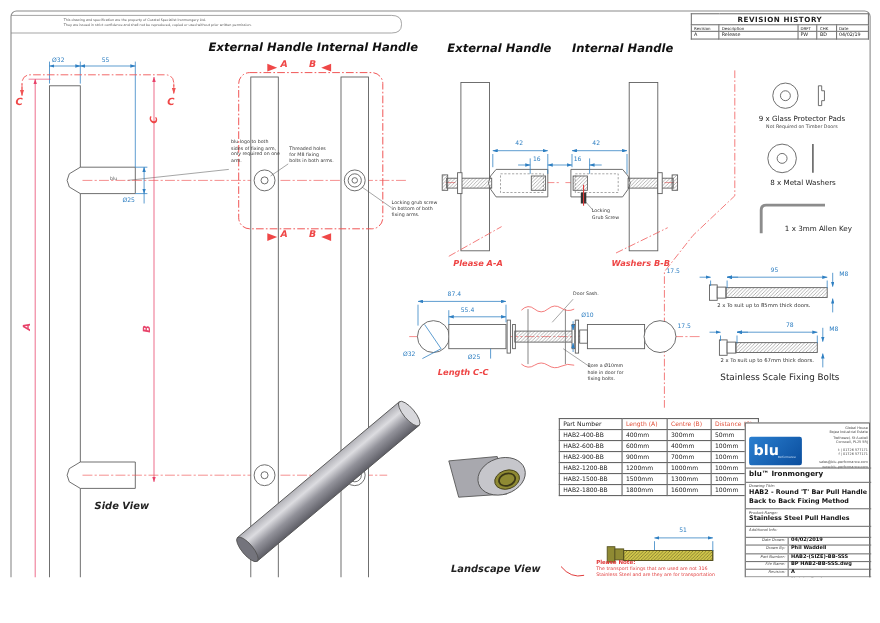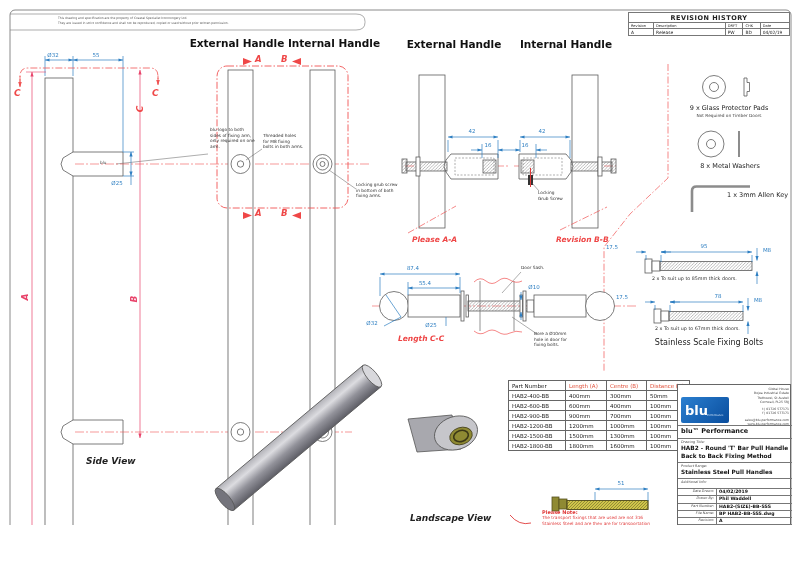--- a/index.html
+++ b/index.html
@@ -4,21 +4,21 @@
 <style>
   html,body{margin:0;padding:0;background:#fff;}
   #sheet{position:relative;width:800px;height:525px;background:#fff;overflow:hidden;
          font-family:"DejaVu Sans",sans-serif;color:#222;}
   .abs{position:absolute;}
   .note{font-size:4.3px;line-height:1.3;color:#333;white-space:pre-line;}
   .dim{font-size:5.5px;color:#2e7fc2;text-align:center;white-space:nowrap;}
   .crim{color:#e8436a;font-weight:bold;font-style:italic;font-size:9px;}
   .cred{color:#ef4747;font-weight:bold;font-style:italic;font-size:9px;}
   .seclbl{color:#ee4545;font-weight:bold;font-style:italic;font-size:7.5px;white-space:nowrap;}
-  .viewlbl{font-weight:bold;font-size:10.5px;color:#111;text-align:center;white-space:nowrap;}
+  .viewlbl{font-weight:bold;font-style:italic;font-size:10.5px;color:#111;text-align:center;white-space:nowrap;}
   .minorlbl{font-weight:bold;font-style:italic;font-size:9px;color:#222;white-space:nowrap;}
   .hwlbl{font-size:6.5px;color:#222;text-align:center;white-space:nowrap;}
   .hwsub{font-size:4.3px;color:#444;text-align:center;white-space:nowrap;}
   .hwnote{font-size:4.8px;color:#333;white-space:nowrap;}
   .rot90{transform:rotate(-90deg);transform-origin:center;}
   table{border-collapse:collapse;}
   #parts td,#parts th{border:0.8px solid #666;font-size:5.5px;font-weight:normal;
     padding:1.5px 3px;text-align:left;color:#222;background:#fff;white-space:nowrap;}
   #parts th.acc{color:#e0503a;}
   #revtbl td,#revtbl th{border:0.7px solid #777;font-size:3.6px;font-weight:normal;
@@ -301,21 +301,21 @@
       <td style="font-size:4.4px">04/02/19</td>
     </tr>
   </tbody>
     </table>
 
   <div class="abs viewlbl" style="left:189px;top:37px;width:96px">External Handle</div>
   <div class="abs viewlbl" style="left:286px;top:37px;width:96px">Internal Handle</div>
   <div class="abs viewlbl" style="left:404px;top:38px;width:100px">External Handle</div>
   <div class="abs viewlbl" style="left:518px;top:38px;width:96px">Internal Handle</div>
   <div class="abs seclbl" style="left:412px;top:235px;">Please A-A</div>
-  <div class="abs seclbl" style="left:556px;top:235px;">Revision B-B</div>
+  <div class="abs seclbl" style="left:556px;top:235px;">Washers B-B</div>
   <div class="abs seclbl" style="left:398px;top:334px;">Length C-C</div>
   <div class="abs minorlbl" style="left:86px;top:456px;">Side View</div>
   <div class="abs minorlbl" style="left:410px;top:513px;">Landscape View</div>
 
   <span class="abs dim" style="left:38px;top:52px;width:30px">Ø32</span>
   <span class="abs dim" style="left:84px;top:52px;width:24px">55</span>
   <span class="abs dim" style="left:104px;top:180px;width:26px">Ø25</span>
   <span class="abs crim rot90" style="left:22px;top:292px;">A</span>
   <span class="abs crim rot90" style="left:131px;top:294px;">B</span>
   <span class="abs cred" style="left:14px;top:88px;">C</span>
@@ -352,21 +352,21 @@
 
   <span class="abs dim" style="left:400px;top:265px;width:26px">87.4</span>
   <span class="abs dim" style="left:412px;top:280px;width:26px">55.4</span>
   <span class="abs dim" style="left:360px;top:320px;width:24px">Ø32</span>
   <span class="abs dim" style="left:418px;top:322px;width:26px">Ø25</span>
   <span class="abs dim" style="left:523px;top:284px;width:22px">Ø10</span>
 
   <div class="abs hwlbl" style="left:678px;top:104px;width:102px">9 x Glass Protector Pads</div>
   <div class="abs hwsub" style="left:678px;top:113px;width:102px">Not Required on Timber Doors</div>
   <div class="abs hwlbl" style="left:680px;top:162px;width:100px">8 x Metal Washers</div>
-  <div class="abs hwlbl" style="left:700px;top:191px;width:88px;text-align:right">1 x 3mm Allen Key</div>
+  <div class="abs hwlbl" style="left:700px;top:204px;width:88px;text-align:center">1 x 3mm Allen Key</div>
   <div class="abs hwnote" style="left:652px;top:276px;">2 x To suit up to 85mm thick doors.</div>
   <div class="abs hwnote" style="left:655px;top:326px;">2 x To suit up to 67mm thick doors.</div>
   <div class="abs" style="left:646px;top:338px;width:126px;font-size:8px;color:#222;text-align:center;white-space:nowrap">Stainless Scale Fixing Bolts</div>
 
   <span class="abs dim" style="left:600px;top:244px;width:24px">17.5</span>
   <span class="abs dim" style="left:694px;top:243px;width:20px">95</span>
   <span class="abs dim" style="left:759px;top:247px;width:16px">M8</span>
   <span class="abs dim" style="left:610px;top:294px;width:24px">17.5</span>
   <span class="abs dim" style="left:708px;top:293px;width:20px">78</span>
   <span class="abs dim" style="left:750px;top:297px;width:16px">M8</span>
@@ -436,21 +436,21 @@
       <div>Global House</div>
       <div>Bojea Industrial Estate</div>
       <div>Trethowel, St Austell</div>
       <div>Cornwall, PL25 5RJ</div>
       <div style="margin-top:2px">t | 01726 577171</div>
       <div>f | 01726 577171</div>
       <div style="margin-top:2px">sales@blu-performance.com</div>
       <div>www.blu-performance.com</div>
     </div>
     <div class="abs sep" style="left:0;top:40px;width:114px"></div>
-    <div class="abs" style="left:3px;top:42px;font-size:6.5px;font-weight:bold;color:#111">blu™ Performance</div>
+    <div class="abs" style="left:3px;top:42px;font-size:6.5px;font-weight:bold;color:#111">blu™ Ironmongery</div>
     <div class="abs sep" style="left:0;top:53px;width:114px"></div>
     <div class="abs tb-lbl" style="left:3px;top:55px;text-align:left">Drawing Title:</div>
     <div class="abs" style="left:3px;top:60px;font-size:5.8px;font-weight:bold;color:#111;white-space:nowrap">HAB2 - Round 'T' Bar Pull Handle</div>
     <div class="abs" style="left:3px;top:68px;font-size:5.8px;font-weight:bold;color:#111;white-space:nowrap">Back to Back Fixing Method</div>
     <div class="abs sep" style="left:0;top:77px;width:114px"></div>
     <div class="abs tb-lbl" style="left:3px;top:79px;text-align:left">Product Range:</div>
     <div class="abs" style="left:3px;top:84px;font-size:5.8px;font-weight:bold;color:#111;white-space:nowrap">Stainless Steel Pull Handles</div>
     <div class="abs sep" style="left:0;top:93px;width:114px"></div>
     <div class="abs tb-lbl" style="left:3px;top:95px;text-align:left">Additional Info:</div>
 

